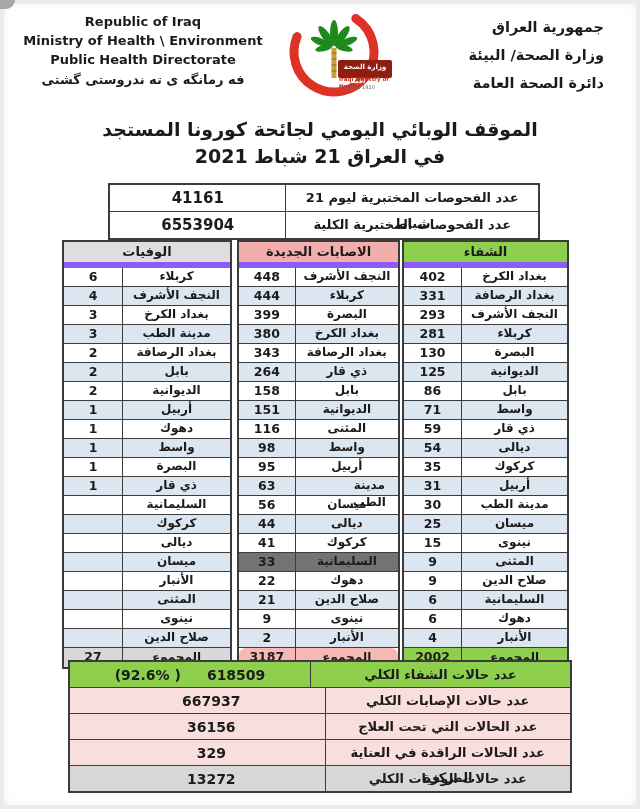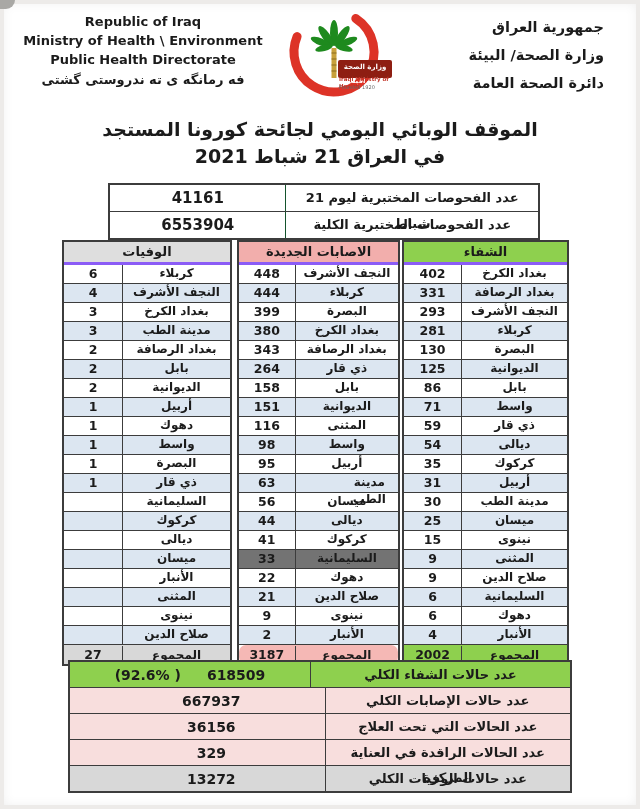--- a/index.html
+++ b/index.html
@@ -42,23 +42,23 @@
     line-height:26px; border-right:1px solid #14532d; }
   .q-label { flex:1; direction:rtl; text-align:center; font-weight:bold;
     font-size:13px; line-height:26px; }
 
   
   .rt { position:absolute; top:240px; border:2px solid #3c3c3c; background:#fff; }
   .rt-deaths { left:62px;  width:166px; }
   .rt-cases  { left:237px; width:159px; }
   .rt-recov  { left:402px; width:163px; }
   .t-head { height:20px; line-height:20px; text-align:center; direction:rtl;
-    font-weight:bold; font-size:13px; border-bottom:3px solid #8b5cf6; }
+    font-weight:bold; font-size:13px; border-bottom:6px solid #8b5cf6; }
   .t-row { display:flex; height:18px; border-bottom:1px solid #3c3c3c; }
-  .t-row:last-child { border-bottom:none;align-items:center; }
+  .t-row:last-child { border-bottom:none; }
   .t-row.t-total { height:19px; }
   .t-val { width:35%; text-align:center; font-weight:bold; font-size:12.5px;
     line-height:17px; border-right:1px solid #3c3c3c; }
   .t-name { flex:1; direction:rtl; text-align:center; font-weight:bold;
     font-size:12px; line-height:17px; }
   .t-total .t-val, .t-total .t-name { line-height:18px; }
 
   
   .summary { position:absolute; left:68px; top:660px; width:500px;
     border:2px solid #3c3c3c; background:#fff; }

